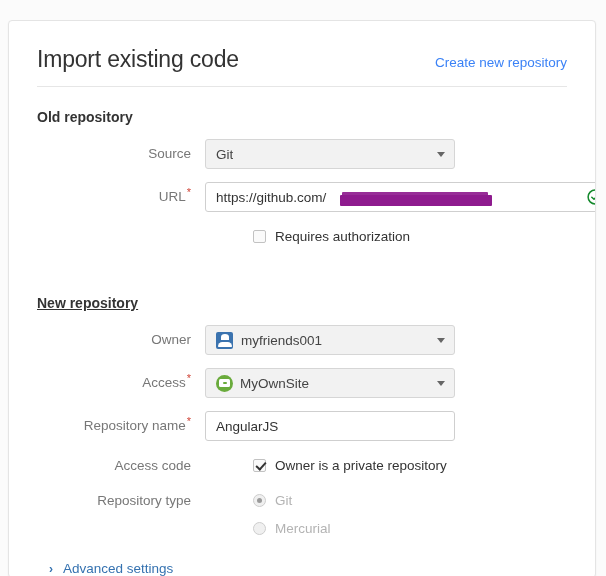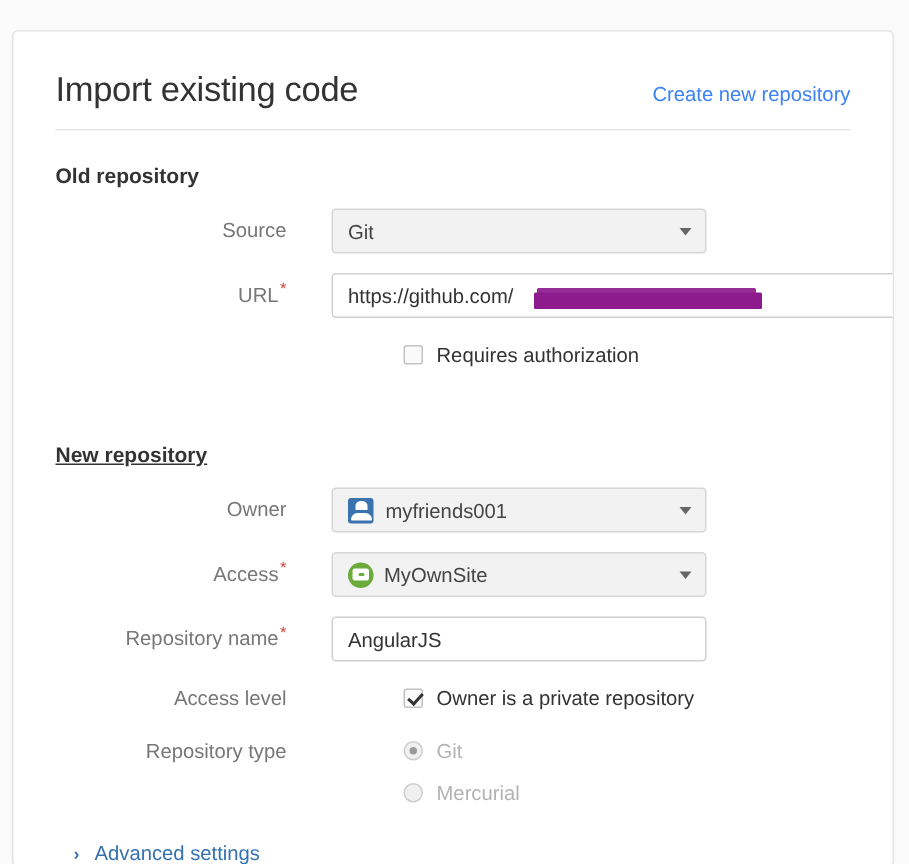--- a/index.html
+++ b/index.html
@@ -60,21 +60,20 @@
     color: #333333;
     margin: 22px 0 14px 0;
   }
   .section-title.second { margin-top: 48px; text-decoration: underline; }
 
   
   .row {
     display: flex;
     align-items: flex-start;
     margin-bottom: 13px;
-    gap: 16px;
   }
   .row-label {
     width: 168px;
     flex: 0 0 168px;
     text-align: right;
     padding-right: 14px;
     box-sizing: border-box;
     font-size: 13.5px;
     color: #777777;
     line-height: 30px;
@@ -380,21 +379,21 @@
       </div>
       <div class="row-field">
         <div class="textinput">
           <span>AngularJS</span>
         </div>
       </div>
     </div>
 
     <div class="row">
       <div class="row-label chk">
-        <span>Access level</span>
+        <span>Access code</span>
       </div>
       <div class="row-field">
         <div class="opt">
           <span class="box checked"></span>
           <span>Owner is a private repository</span>
         </div>
       </div>
     </div>
 
     <div class="row">

